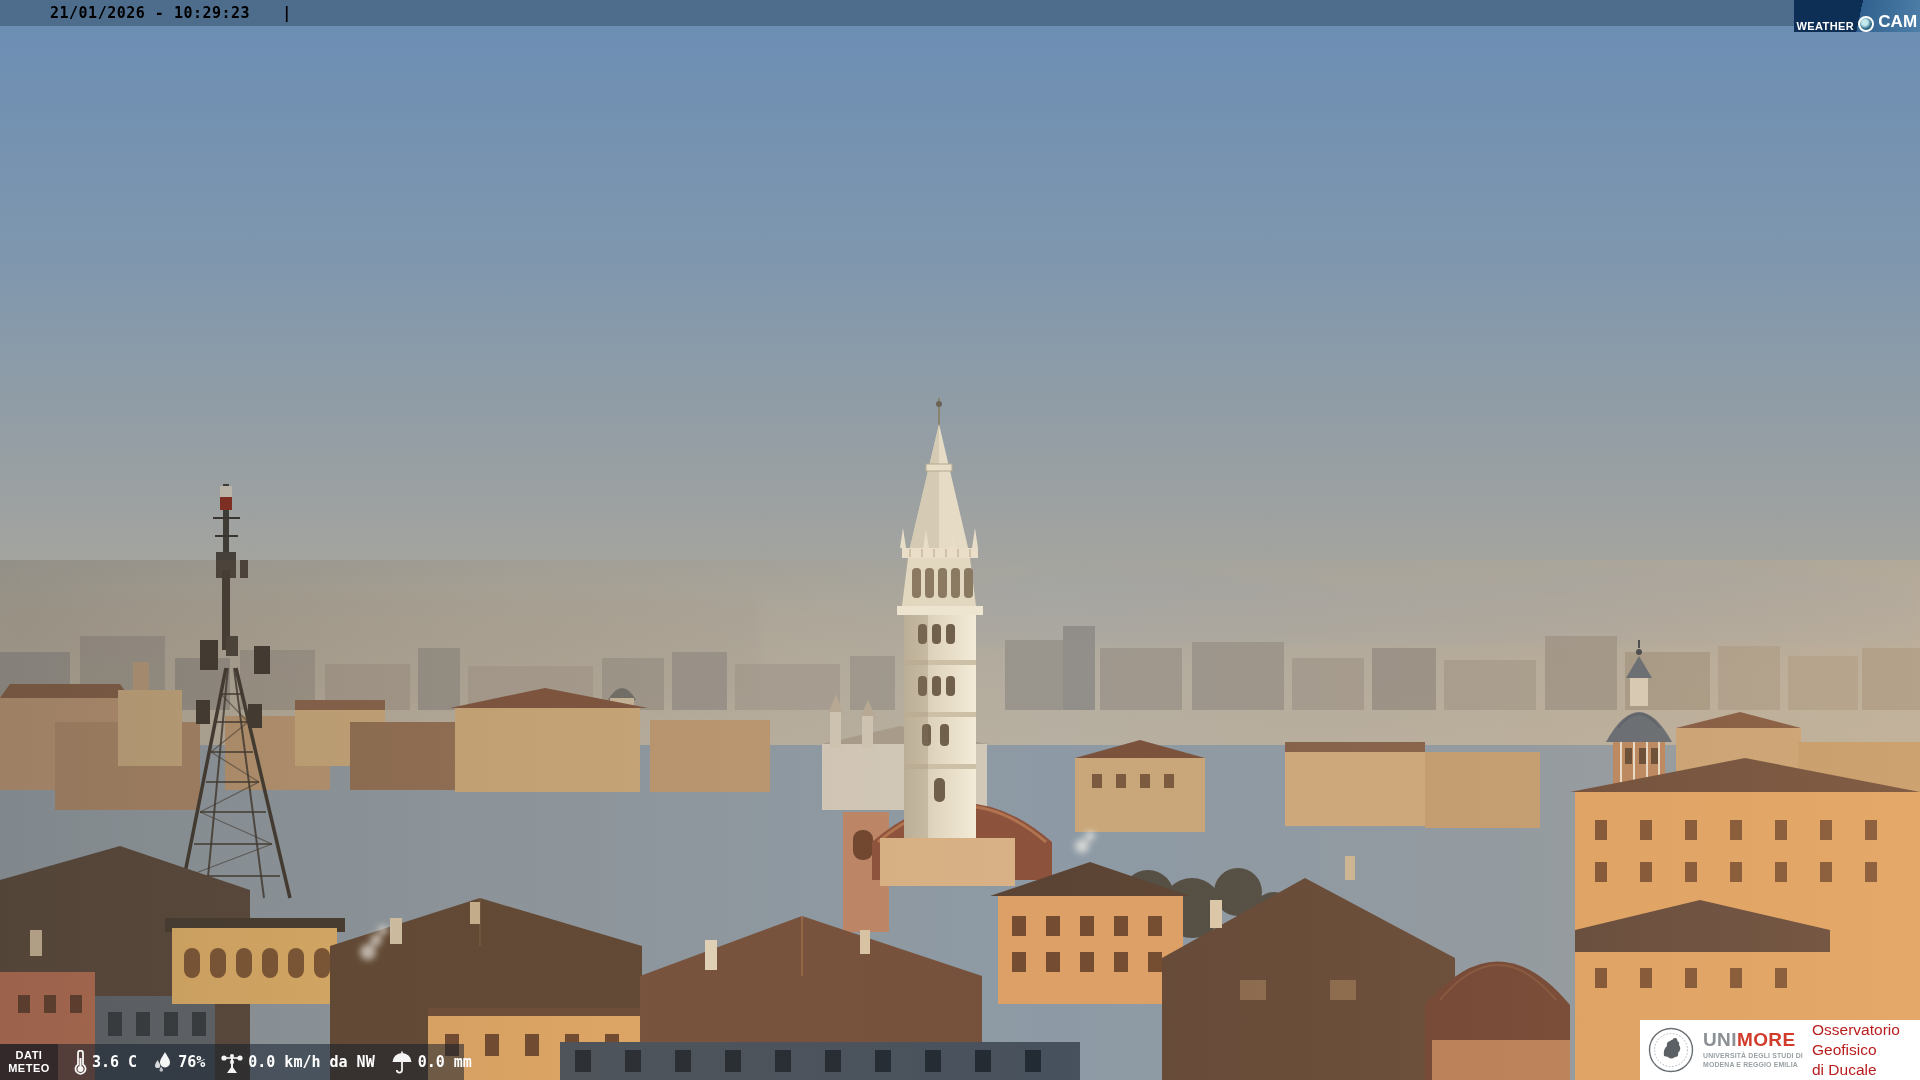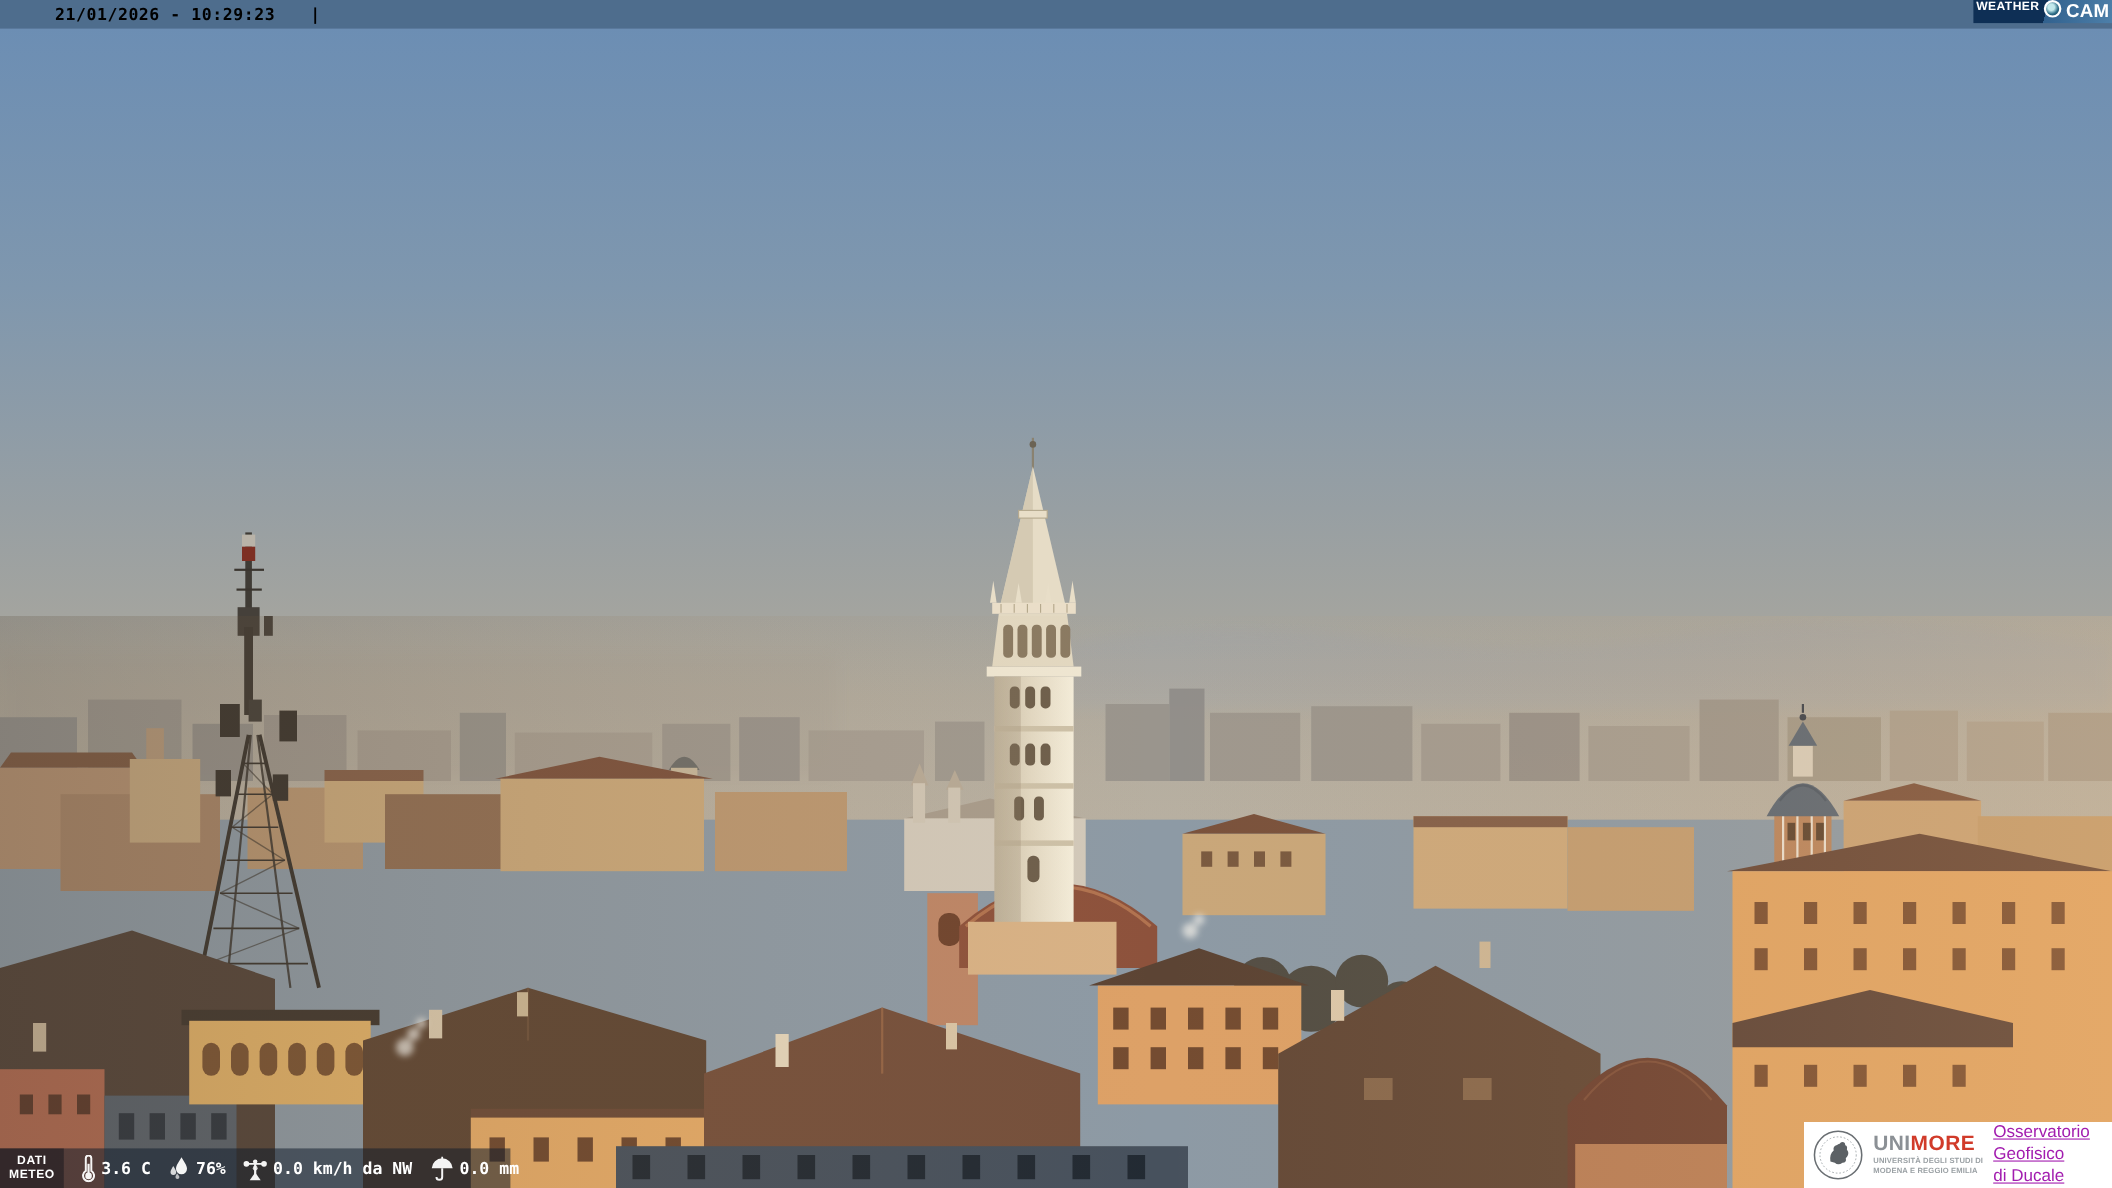--- a/index.html
+++ b/index.html
@@ -13,23 +13,23 @@
   .topbar{
     position:absolute;top:0;left:0;width:1920px;height:26px;z-index:5;
     background:#4e6d8d;color:#000000;display:flex;align-items:center;
     font-family:"DejaVu Sans Mono", monospace;font-weight:bold;font-size:15px;
     letter-spacing:.5px;white-space:nowrap;
   }
   .topbar .ts{margin-left:50px;}
   .topbar .sep{margin:0 32px;font-weight:bold;}
   
   .wcam{
-    position:absolute;top:0;right:0;width:126px;height:21px;z-index:6;
+    position:absolute;top:0;right:0;width:126px;height:32px;z-index:6;
     background:linear-gradient(102deg,#0e2f55 0%,#0e2f55 52%,#31618e 52%,#4d7fa9 100%);
-    display:flex;align-items:flex-start;justify-content:center;gap:4px;color:#fff;
+    display:flex;align-items:flex-end;justify-content:center;gap:4px;color:#fff;
   }
   .wcam .w{font-size:11px;font-weight:bold;letter-spacing:.4px;}
   .wcam .c{font-size:17px;font-weight:bold;letter-spacing:.2px;}
   .lens{
     width:12px;height:12px;border-radius:50%;border:2px solid #fff;box-sizing:content-box;
     background:radial-gradient(circle at 40% 38%, #c3e9ec 0 28%, #2f6f88 60%, #0c2b4a 100%);
     flex:0 0 auto;
   }
   
   .wxbar{
@@ -52,21 +52,21 @@
     background:#ffffff;display:flex;align-items:center;box-sizing:border-box;
     padding:0 8px 0 8px;gap:9px;
   }
   .seal{flex:0 0 auto;width:46px;height:46px;}
   .uniblock{flex:0 0 auto;width:100px;}
   .unimore-wordmark{font-size:19px;font-weight:bold;letter-spacing:.4px;line-height:1;}
   .unimore-wordmark .uni-g{color:#8b9095;}
   .unimore-wordmark .more-r{color:#d13b2a;}
   .unisub{margin-top:3px;font-size:6.9px;font-weight:bold;color:#9aa0a4;
     letter-spacing:.15px;line-height:1.25;}
-  .obs{font-size:15.5px;color:#a21caf;line-height:1.3;text-decoration:underline;}
+  .obs{font-size:15.5px;color:#b91c1c;line-height:1.3;}
 </style>
 </head>
 <body>
 
 <svg id="scene" viewBox="0 0 1920 1080" aria-hidden="true">
   <defs>
     <linearGradient id="sky" x1="0" y1="0" x2="0" y2="1">
       <stop offset="0" stop-color="#6a8db4"></stop>
       <stop offset="0.35" stop-color="#7f97ae"></stop>
       <stop offset="0.62" stop-color="#979fa3"></stop>

